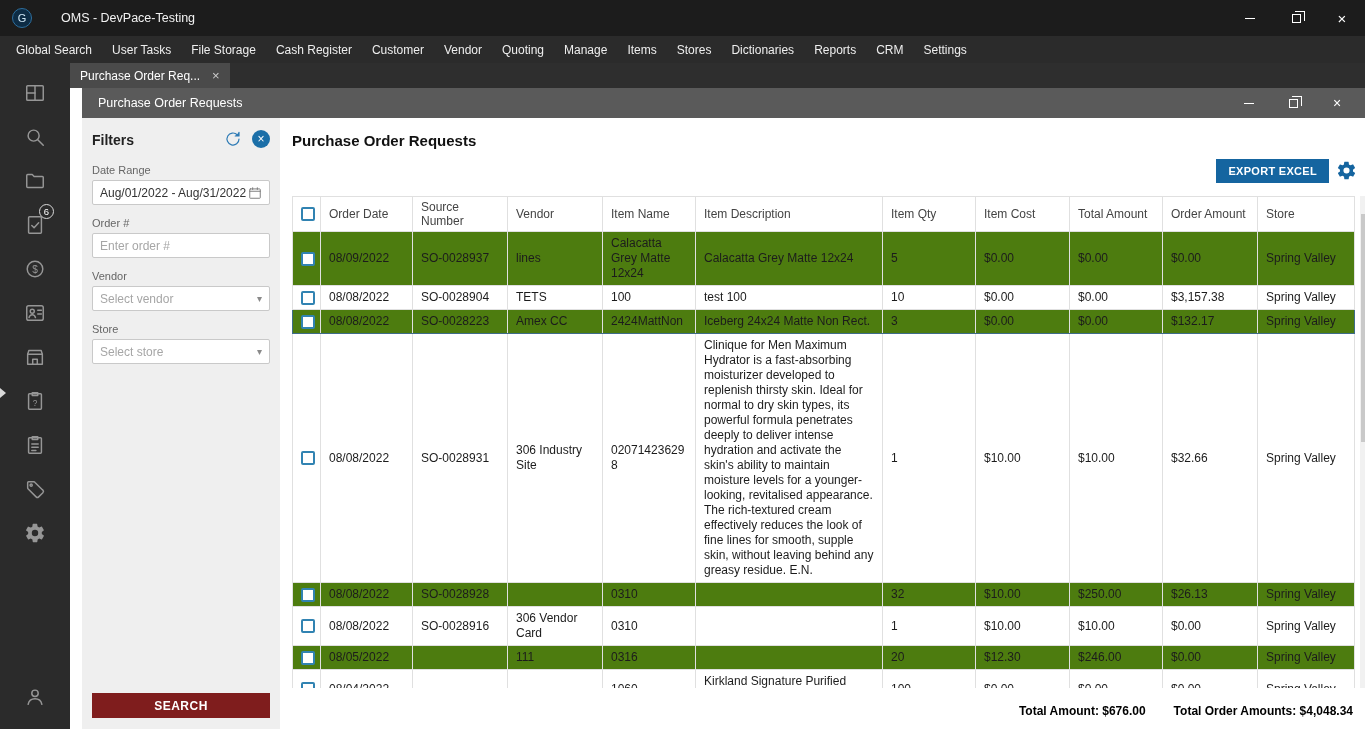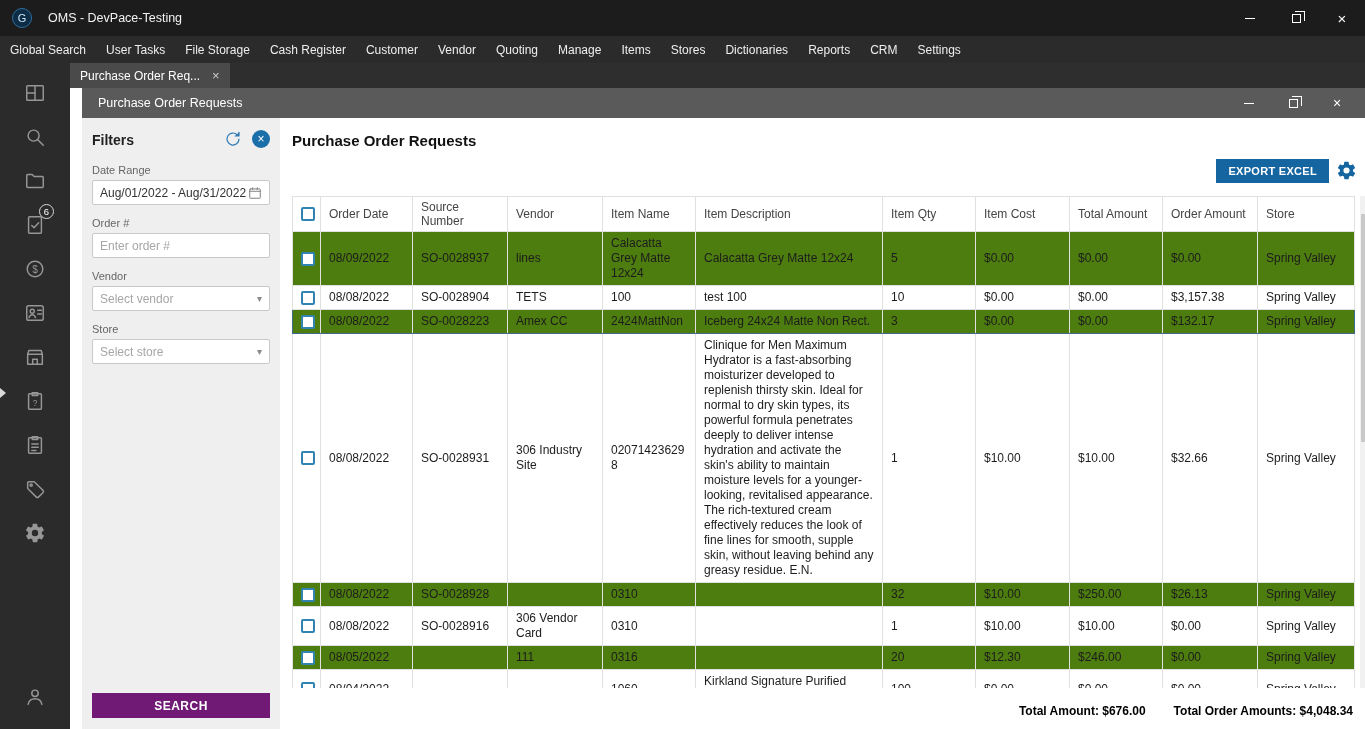--- a/index.html
+++ b/index.html
@@ -4,29 +4,29 @@
 <style>
   * { box-sizing: border-box; margin: 0; padding: 0; }
   html,body { width:1365px; height:729px; overflow:hidden; }
   body { font-family: "Liberation Sans", sans-serif; background:#fff; }
   .app { position:relative; width:1365px; height:729px; background:#fff; overflow:hidden; }
 
   
   .titlebar { height:36px; background:#1c1c1c; display:flex; align-items:center; color:#fff; }
   .app-logo { width:20px; height:20px; border-radius:50%; margin-left:12px; background:#0d2c45;
               border:1px solid #2e6f9e; color:#cfe6f5; font-size:11px; display:flex; align-items:center; justify-content:center; }
-  .titlebar-title { margin-left:16px; font-size:12.5px; color:#f2f2f2; }
+  .titlebar-title { margin-left:29px; font-size:12.5px; color:#f2f2f2; }
   .win-controls { margin-left:auto; display:flex; height:36px; }
   .win-btn { width:46px; height:36px; display:flex; align-items:center; justify-content:center; color:#fff; font-size:15px; }
   .ic-min { width:10px; height:1px; background:#fff; display:inline-block; }
   .ic-restore { position:relative; width:9px; height:9px; border:1px solid #fff; display:inline-block; }
   .ic-restore::before { content:""; position:absolute; top:-4px; left:2px; width:9px; height:9px; border:1px solid #fff; border-bottom:none; border-left:none; }
 
   
-  .menubar { height:27px; background:#2b2b2b; display:flex; align-items:center; padding-left:0; }
+  .menubar { height:27px; background:#2b2b2b; display:flex; align-items:center; padding-left:6px; }
   .menu-item { color:#eeeeee; font-size:12px; padding:0 10px; height:27px; display:flex; align-items:center; cursor:default; }
 
   
   .body-row { display:flex; height:666px; }
 
   
   .sidebar { width:70px; background:#2b2b2b; display:flex; flex-direction:column; align-items:center; padding-top:8px; flex-shrink:0; }
   .side-item { position:relative; width:70px; height:44px; display:flex; align-items:center; justify-content:center; color:#969696; }
   .side-item svg { width:22px; height:22px; }
   .side-spacer { flex:1; }
@@ -61,21 +61,21 @@
                    display:flex; align-items:center; justify-content:center; }
   .f-group { margin-bottom:12px; }
   .f-label { font-size:11px; color:#666; margin-bottom:4px; }
   .f-input { height:25px; width:100%; background:#fff; border:1px solid #c9c9c9; border-radius:2px;
              font-size:12px; color:#333; padding:0 7px; display:flex; align-items:center; }
   .f-input .grow { flex:1; white-space:nowrap; overflow:hidden; }
   .f-input.select .grow { color:#a6a6a6; }
   .chev { color:#8a8a8a; font-size:10px; }
   input.f-input { display:block; }
   input.f-input::placeholder { color:#a6a6a6; }
-  .search-btn { position:absolute; left:10px; right:10px; bottom:11px; height:25px; background:#701a75; color:#fff;
+  .search-btn { position:absolute; left:10px; right:10px; bottom:11px; height:25px; background:#7f1d1d; color:#fff;
                 border:none; font-size:12px; font-weight:bold; font-family:"Liberation Sans",sans-serif; letter-spacing:0.5px; }
 
   
   .main { flex:1; position:relative; background:#fff; overflow:hidden; }
   .main-heading { padding-top:14px; margin-left:12px; font-size:15px; font-weight:bold; color:#111; }
   .export-btn { position:absolute; top:41px; right:36px; height:24px; padding:0 12px; background:#1565a0; color:#fff;
                 border:none; font-size:11px; font-weight:bold; font-family:"Liberation Sans",sans-serif; letter-spacing:0.3px; }
   .grid-gear { position:absolute; top:42px; right:8px; width:21px; height:21px; color:#1565a0; }
   .grid-gear svg { width:21px; height:21px; }
 

